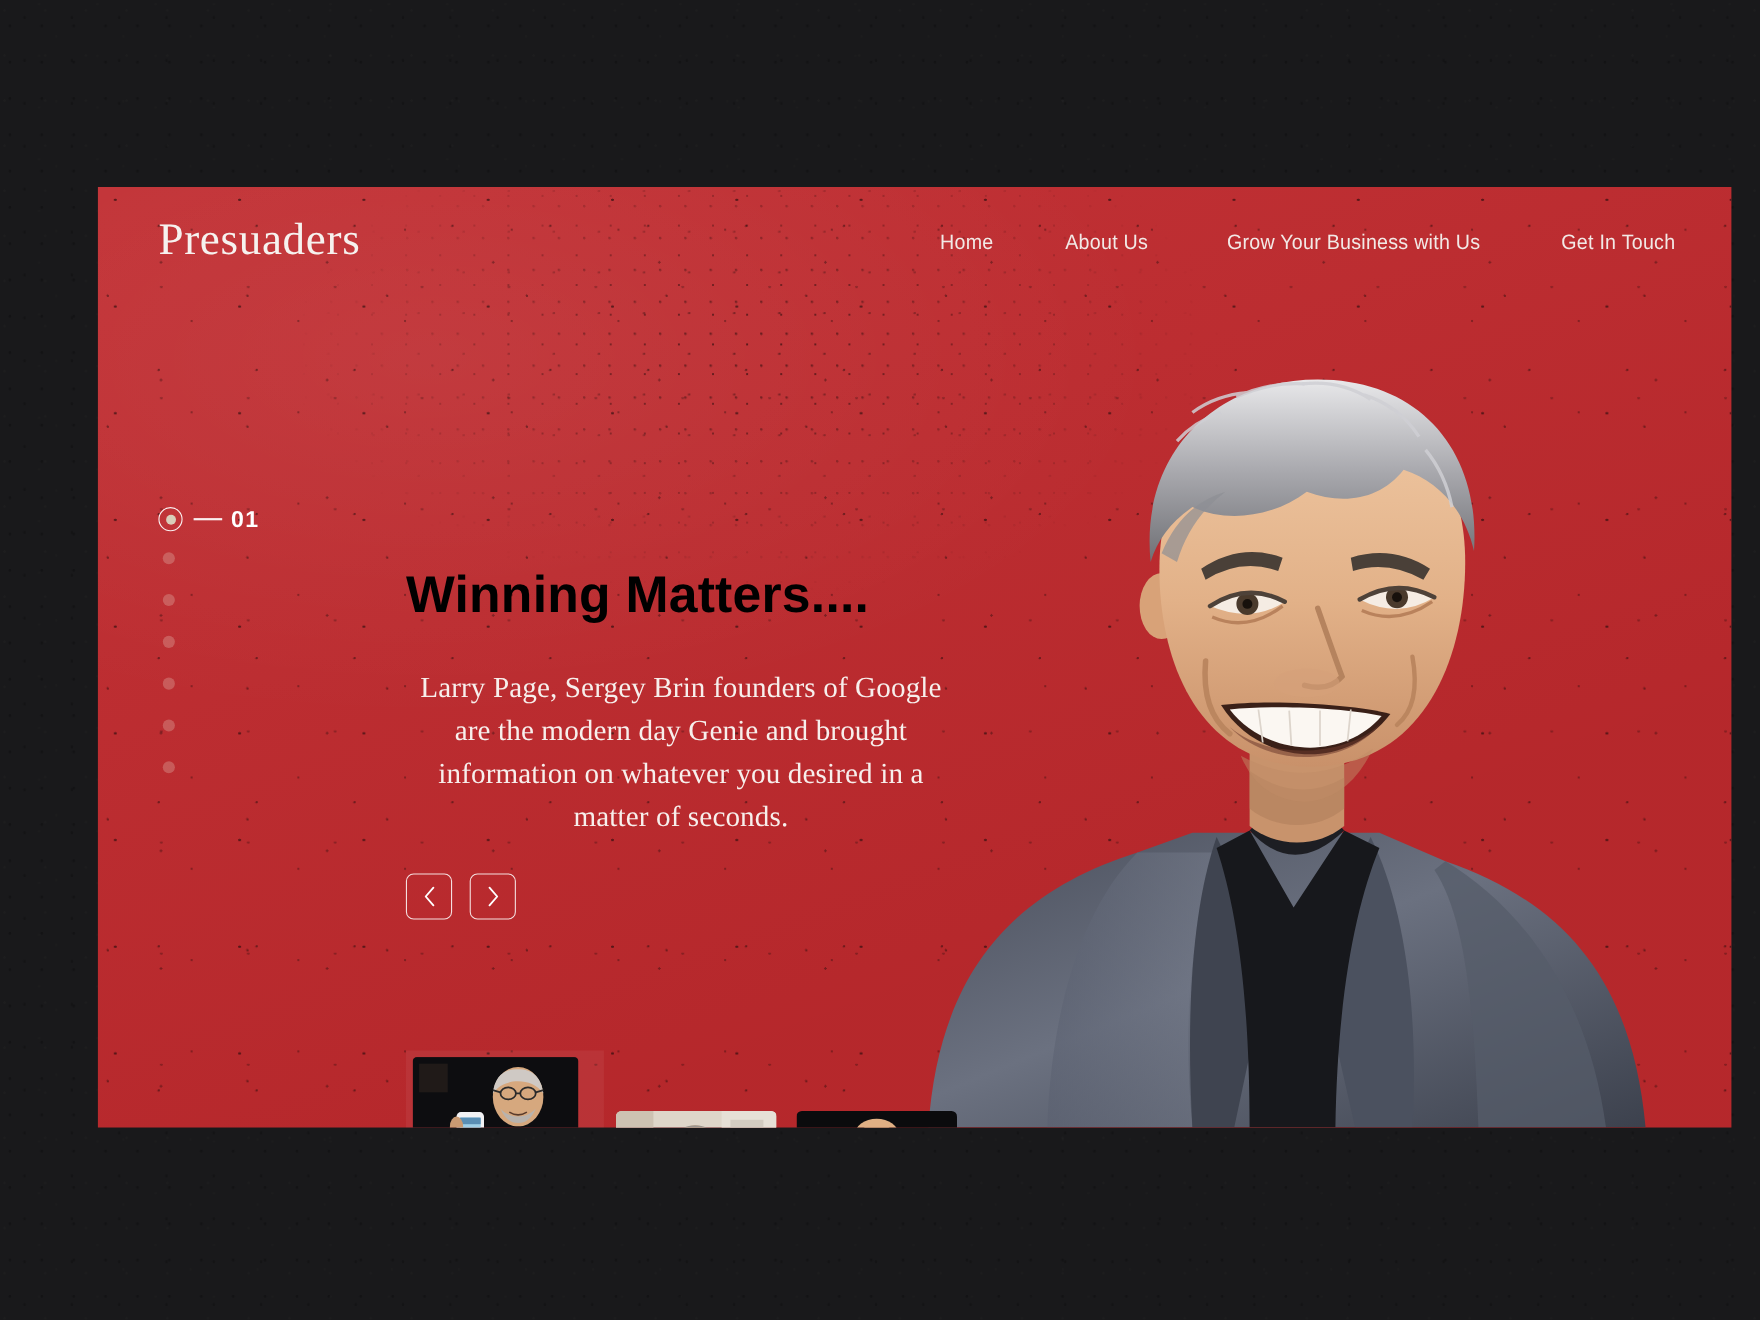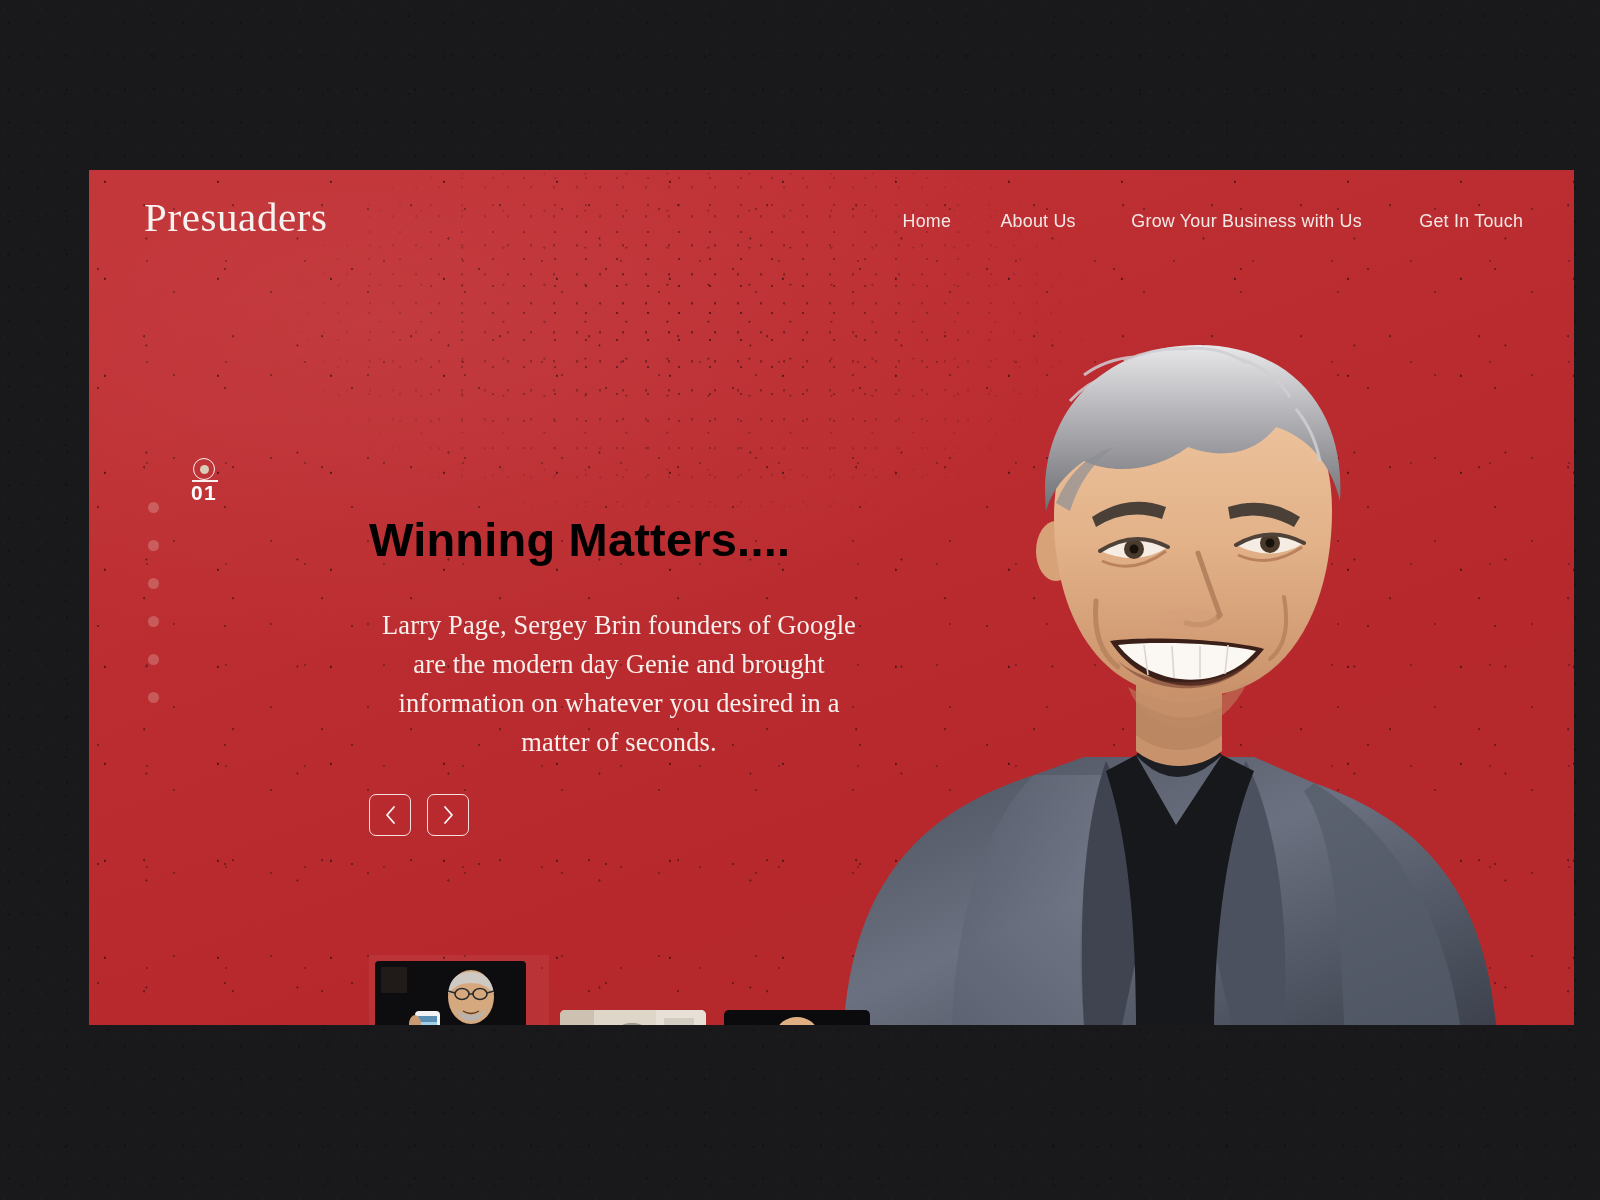--- a/index.html
+++ b/index.html
@@ -105,21 +105,21 @@
     line-height: 1;
     white-space: nowrap;
   }
 
   .nav {
     position: absolute;
     right: 48px;
     top: 36px;
     display: flex;
     align-items: flex-start;
-    gap: 0;
+    gap: 16px;
   }
   .nav-item {
     font-family: "Liberation Sans", sans-serif;
     font-size: 19px;
     color: #f2e9e6;
     letter-spacing: .25px;
     white-space: nowrap;
     padding: 4px 0;
     cursor: pointer;
     transform: scaleX(.94);
@@ -133,21 +133,20 @@
     left: 55px;
     top: 288px;
     width: 120px;
     z-index: 6;
   }
   .rail-active {
     display: flex;
     align-items: center;
     height: 28px;
     cursor: pointer;
-    flex-direction: column;
   }
   .rail-ring {
     width: 22px; height: 22px;
     border-radius: 50%;
     border: 1.6px solid rgba(255,255,255,.92);
     display: flex; align-items: center; justify-content: center;
     flex: 0 0 auto;
   }
   .rail-core {
     width: 9px; height: 9px;

